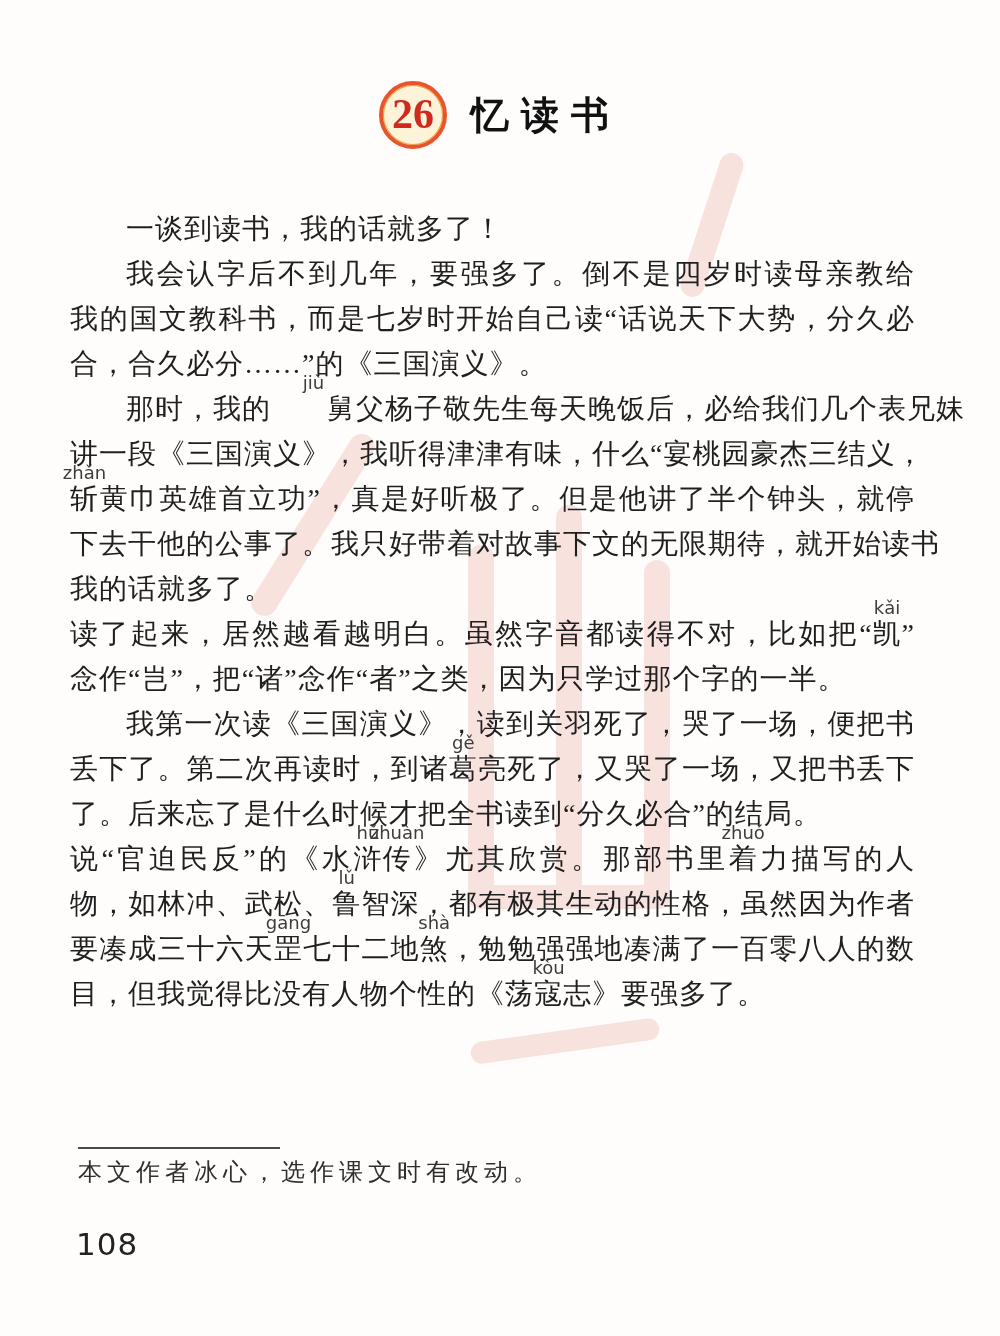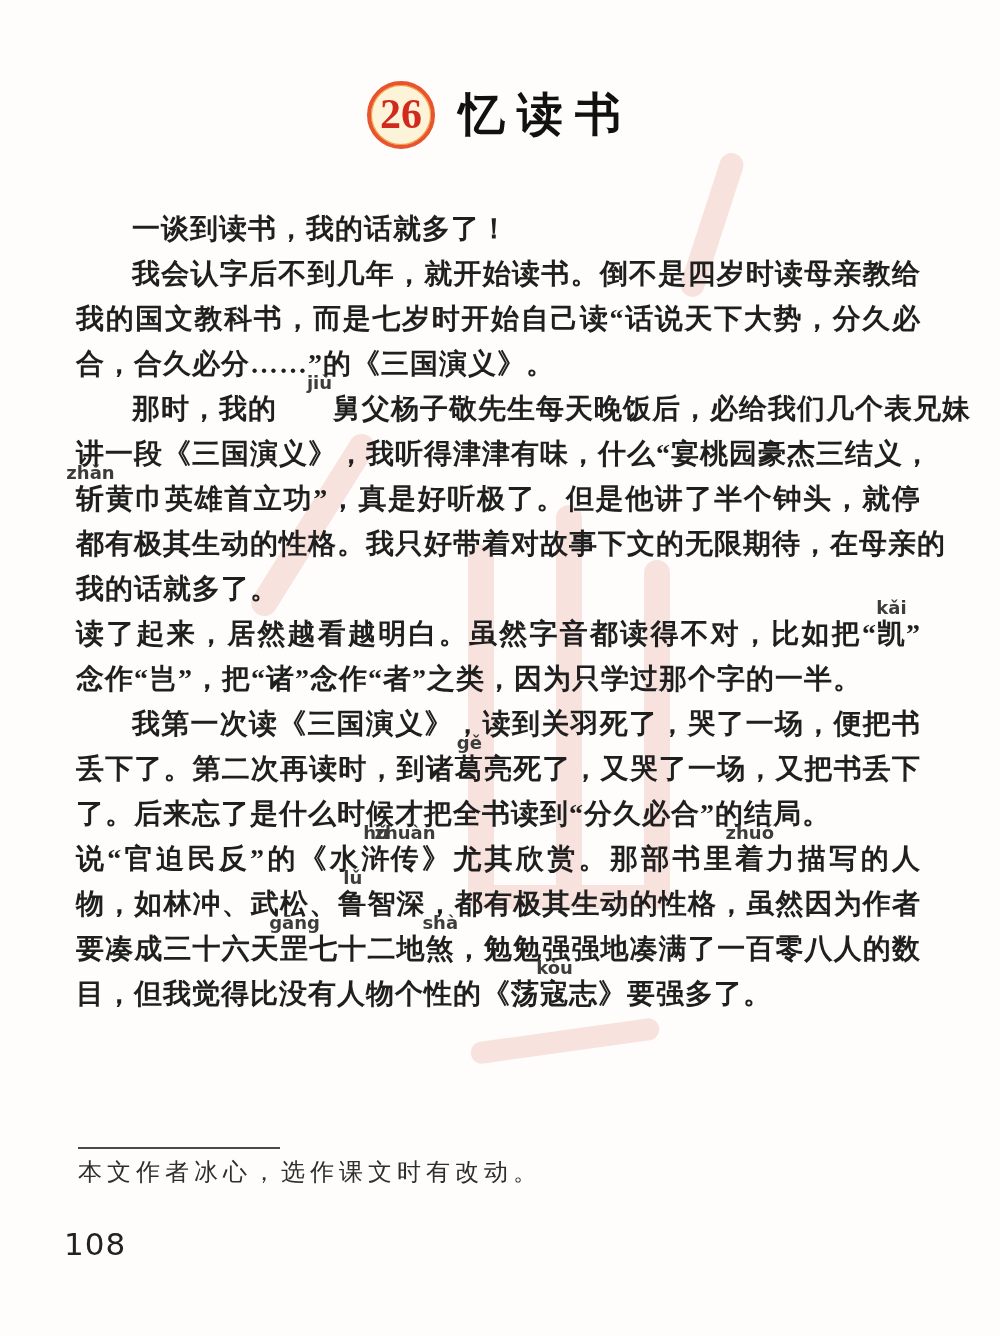--- a/index.html
+++ b/index.html
@@ -30,26 +30,26 @@
     border:4px solid #e8542c;background:#fcf3d8;
     box-shadow:0 0 0 1px #f0a13c inset;
     display:flex;align-items:center;justify-content:center;
   }
   .lesson-badge span{
     font-family:"Liberation Serif","DejaVu Serif",serif;
     font-weight:bold;font-size:42px;color:#d02a1e;line-height:1;
     transform:translateY(-1px);
   }
   .lesson-title{
-    margin:0;font-size:46px;font-weight:bold;letter-spacing:12px;color:#111;
+    margin:0;font-size:38px;font-weight:bold;letter-spacing:12px;color:#111;
     line-height:1;
   }
 
   .lesson-text{
-    position:absolute;left:76px;top:206px;width:845px;z-index:2;font-weight:bold;
+    position:absolute;left:70px;top:206px;width:845px;z-index:2;
   }
   .line{
     font-size:28px;line-height:45px;height:45px;white-space:nowrap;
     text-align:justify;text-align-last:justify;text-justify:inter-character;
     letter-spacing:1px;
   }
   .line.first{text-indent:56px;}
   .line.end{text-align-last:left;}
   .rb{position:relative;display:inline-block;}
   .pin{
@@ -61,21 +61,21 @@
 
   .footnote-rule{
     position:absolute;left:78px;top:1147px;width:202px;height:0;
     border-top:2px solid #4a4a4a;z-index:2;
   }
   .footnote{
     position:absolute;left:78px;top:1156px;z-index:2;
     font-size:24px;letter-spacing:5px;color:#2e2e2e;
   }
   .page-number{
-    position:absolute;left:64px;top:1226px;z-index:2;
+    position:absolute;left:76px;top:1226px;z-index:2;
     font-family:"DejaVu Sans","Liberation Sans",sans-serif;
     font-size:31px;color:#222;letter-spacing:1px;
   }
 </style>
 </head>
 <body>
 
 <div class="page">
 
   <div class="wm wm1"></div>
@@ -88,27 +88,27 @@
 
   <div class="title-row">
     <div class="lesson-badge">
       <span>26</span>
     </div>
     <h1 class="lesson-title">忆读书</h1>
   </div>
 
   <div class="lesson-text">
       <div class="line first end">一谈到读书，我的话就多了！</div>
-      <div class="line first">我会认字后不到几年，就开始读书。倒不是四岁时读母亲教给</div>
+      <div class="line first">我会认字后不到几年，要强多了。倒不是四岁时读母亲教给</div>
       <div class="line">我的国文教科书，而是七岁时开始自己读“话说天下大势，分久必</div>
       <div class="line end">合，合久必分……”的《三国演义》。</div>
       <div class="line first">那时，我的<span class="rb"><span class="pin">jiù</span>舅</span>父杨子敬先生每天晚饭后，必给我们几个表兄妹</div>
       <div class="line">讲一段《三国演义》，我听得津津有味，什么“宴桃园豪杰三结义，</div>
       <div class="line"><span class="rb"><span class="pin">zhǎn</span>斩</span>黄巾英雄首立功”，真是好听极了。但是他讲了半个钟头，就停</div>
-      <div class="line">都有极其生动的性格。我只好带着对故事下文的无限期待，在母亲的</div>
+      <div class="line">下去干他的公事了。我只好带着对故事下文的无限期待，就开始读书</div>
       <div class="line end">我的话就多了。</div>
       <div class="line">读了起来，居然越看越明白。虽然字音都读得不对，比如把“<span class="rb"><span class="pin">kǎi</span>凯</span>”</div>
       <div class="line end">念作“岂”，把“诸”念作“者”之类，因为只学过那个字的一半。</div>
       <div class="line first">我第一次读《三国演义》，读到关羽死了，哭了一场，便把书</div>
       <div class="line">丢下了。第二次再读时，到诸<span class="rb"><span class="pin">gě</span>葛</span>亮死了，又哭了一场，又把书丢下</div>
       <div class="line end">了。后来忘了是什么时候才把全书读到“分久必合”的结局。</div>
       <div class="line">说“官迫民反”的《水<span class="rb"><span class="pin">hǔ</span>浒</span><span class="rb"><span class="pin">zhuàn</span>传</span>》尤其欣赏。那部书里<span class="rb"><span class="pin">zhuó</span>着</span>力描写的人</div>
       <div class="line">物，如林冲、武松、<span class="rb"><span class="pin">lǔ</span>鲁</span>智深，都有极其生动的性格，虽然因为作者</div>
       <div class="line">要凑成三十六天<span class="rb"><span class="pin">gāng</span>罡</span>七十二地<span class="rb"><span class="pin">shà</span>煞</span>，勉勉强强地凑满了一百零八人的数</div>
       <div class="line end">目，但我觉得比没有人物个性的《荡<span class="rb"><span class="pin">kòu</span>寇</span>志》要强多了。</div>

